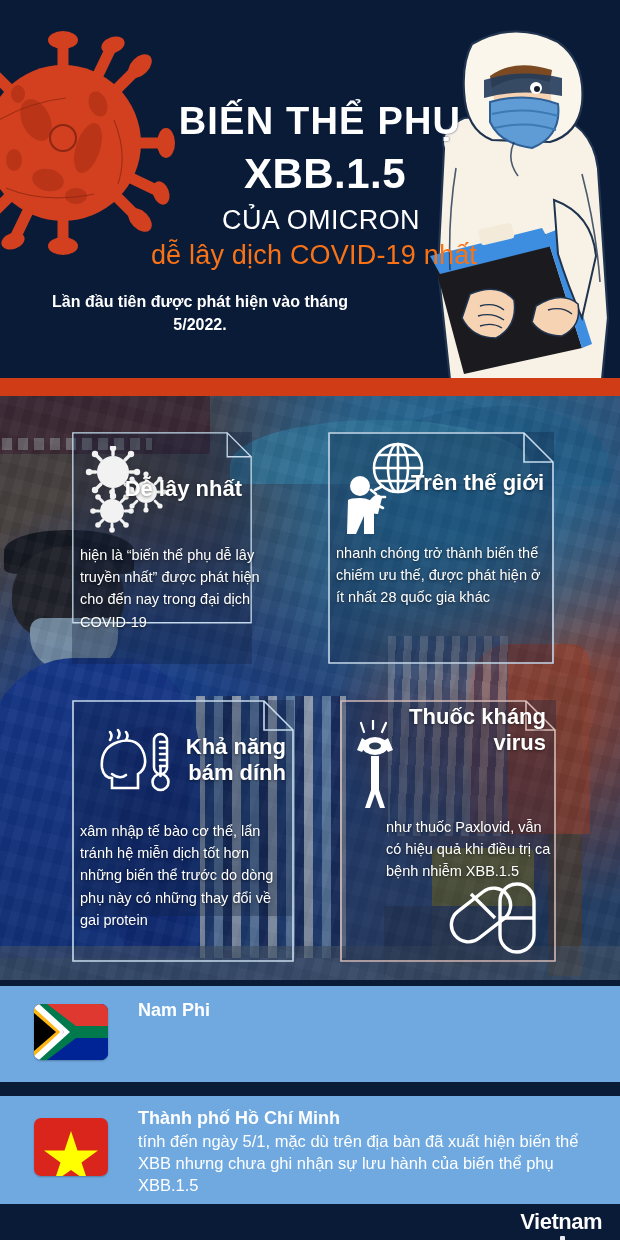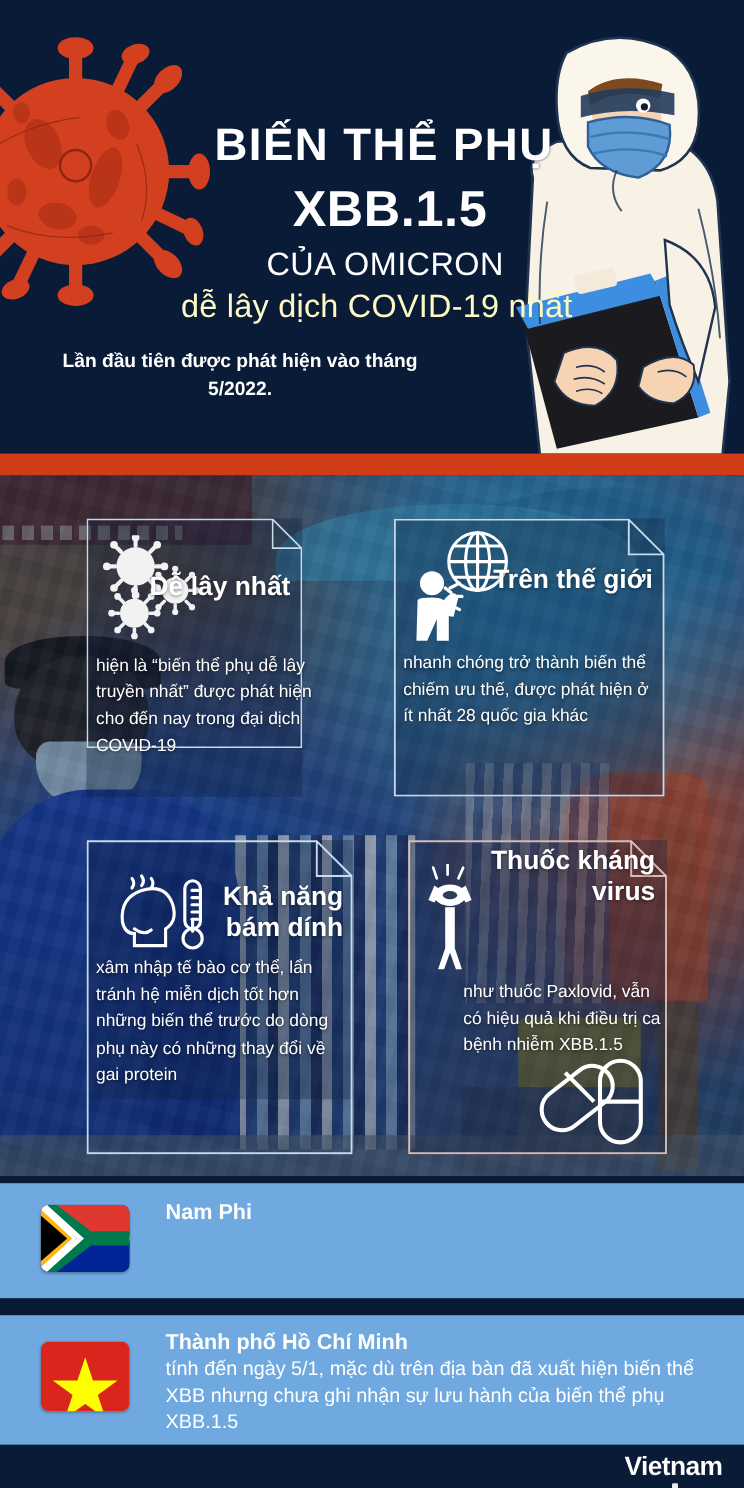--- a/index.html
+++ b/index.html
@@ -31,21 +31,21 @@
     color:#fff;font-size:42px;font-weight:bold;letter-spacing:.5px;
     padding-left:30px;
   }
   .title-3{
     position:absolute;left:0;top:205px;width:620px;text-align:center;
     color:#fff;font-size:27px;font-weight:400;letter-spacing:.4px;
     padding-left:22px;
   }
   .title-4{
     position:absolute;left:0;top:240px;width:620px;text-align:center;
-    color:#fef9c3;font-size:27px;font-weight:400;letter-spacing:.2px;
+    color:#f97316;font-size:27px;font-weight:400;letter-spacing:.2px;
     padding-left:8px;
   }
   .subtitle{
     position:absolute;left:30px;top:290px;width:340px;text-align:center;
     color:#fff;font-size:16px;font-weight:bold;line-height:1.45;
   }
   .orange-bar{
     position:absolute;left:0;top:378px;width:620px;height:18px;background:#cf3c16;
   }
 
@@ -127,21 +127,21 @@
 
   .c1-title{position:absolute;right:10px;top:44px;width:150px;}
   .c1-body{position:absolute;left:8px;top:112px;width:206px;}
   .c1-icon{position:absolute;left:10px;top:14px;width:88px;height:88px;}
 
   .c2-title{position:absolute;right:10px;top:38px;width:150px;}
   .c2-body{position:absolute;left:8px;top:110px;width:215px;}
   .c2-icon{position:absolute;left:14px;top:8px;width:92px;height:96px;}
 
   .c3-title{position:absolute;right:8px;top:34px;width:150px;}
-  .c3-body{position:absolute;left:8px;top:96px;width:208px;}
+  .c3-body{position:absolute;left:8px;top:120px;width:208px;}
   .c3-icon{position:absolute;left:24px;top:28px;width:80px;height:68px;}
 
   .c4-title{position:absolute;right:10px;top:4px;width:140px;}
   .c4-body{position:absolute;left:6px;top:116px;width:206px;padding-left:40px;}
   .c4-icon{position:absolute;left:4px;top:20px;width:62px;height:88px;}
   .c4-pills{position:absolute;left:106px;top:176px;width:104px;height:80px;}
 
   
   .inforow{
     position:absolute;left:0;width:620px;background:#6fa9e0;padding-left:28px;

